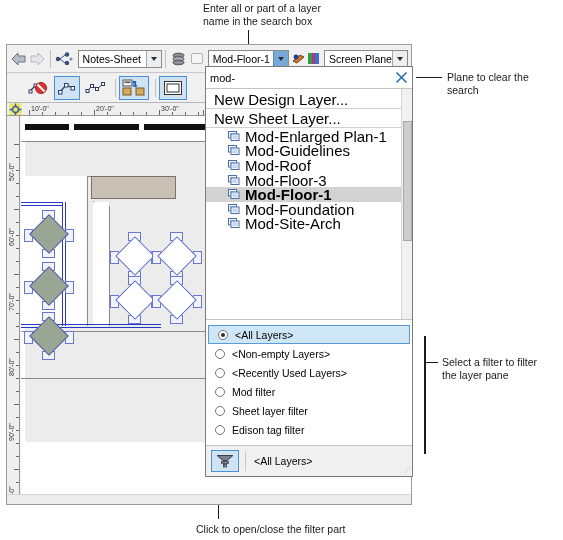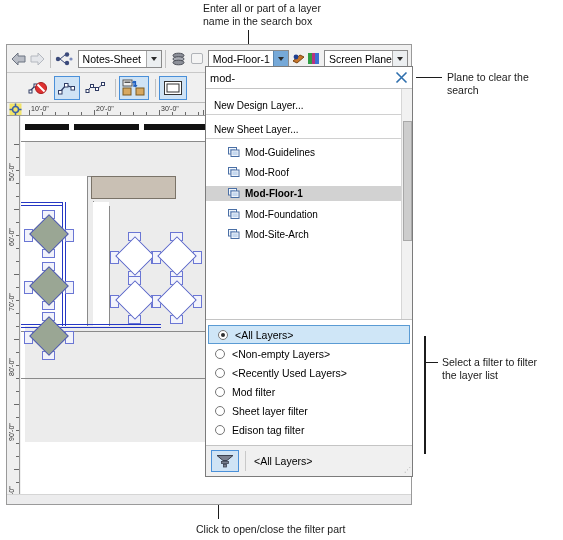--- a/index.html
+++ b/index.html
@@ -188,24 +188,23 @@
   .list-wrap {
     position: relative;
     height: 231px;
     background: #fff;
     border-bottom: 1px solid #c4c4c4;
     overflow: hidden;
   }
   .litem {
     height: 14.6px;
     display: flex; align-items: center;
-    font-size: 10px; color: #000;
+    font-size: 15px; color: #000;
     padding-left: 6px;
     white-space: nowrap;
-    margin-top: 6px;
   }
   .litem.cmd { padding-left: 8px; }
   .litem.hdr { padding-left: 6px; }
   .litem.layer { padding-left: 22px; }
   .litem.sel { background: #d2d2d2; font-weight: bold; }
   .litem .lico { margin-right: 5px; display: inline-flex; }
   .divline { height: 1px; background: #d0d0d0; margin: 1px 0; }
 
   .sb {
     position: absolute; right: 0; top: 0;
@@ -281,21 +280,21 @@
   <div class="anno" style="left:203px; top:2px;">Enter all or part of a layer
 name in the search box</div>
   <div class="leader leader-v" style="left:248px; top:30px; height:40px;"></div>
 
   <div class="leader leader-h" style="left:416px; top:77px; width:26px;"></div>
   <div class="anno" style="left:447px; top:71px;">Plane to clear the search</div>
 
   <div class="bracket" style="left:424px; top:336px; height:118px;"></div>
   <div class="leader leader-h" style="left:424px; top:362px; width:14px;"></div>
   <div class="anno" style="left:442px; top:356px;">Select a filter to filter
-the layer list</div>
+the layer pane</div>
 
   <div class="leader leader-v" style="left:218px; top:494px; height:25px;"></div>
   <div class="anno" style="left:196px; top:523px;">Click to open/close the filter part</div>
 
   <div id="app">
 
     <div class="toolbar">
 
       <span class="ico" style="width:20px;">
         <svg width="16" height="14" viewBox="0 0 16 14">
@@ -585,33 +584,55 @@
           <div class="divline"></div>
           <div class="litem layer">
             <span class="lico">
               <svg width="12" height="11" viewBox="0 0 12 11">
                 <rect x="0.5" y="0.5" width="8" height="6.5" fill="#ffffff" stroke="#4a6fa5"></rect>
                 <rect x="1.8" y="1.8" width="5.4" height="4" fill="#aec6e4"></rect>
                 <rect x="3" y="3" width="8" height="6.5" fill="#ffffff" stroke="#4a6fa5"></rect>
                 <rect x="4.3" y="4.3" width="5.4" height="4" fill="#c5d8ef"></rect>
               </svg>
             </span>
+            <span>Mod-Enlarged Plan-1</span>
+          </div>
+          <div class="litem layer">
+            <span class="lico">
+              <svg width="12" height="11" viewBox="0 0 12 11">
+                <rect x="0.5" y="0.5" width="8" height="6.5" fill="#ffffff" stroke="#4a6fa5"></rect>
+                <rect x="1.8" y="1.8" width="5.4" height="4" fill="#aec6e4"></rect>
+                <rect x="3" y="3" width="8" height="6.5" fill="#ffffff" stroke="#4a6fa5"></rect>
+                <rect x="4.3" y="4.3" width="5.4" height="4" fill="#c5d8ef"></rect>
+              </svg>
+            </span>
             <span>Mod-Guidelines</span>
           </div>
           <div class="litem layer">
             <span class="lico">
               <svg width="12" height="11" viewBox="0 0 12 11">
                 <rect x="0.5" y="0.5" width="8" height="6.5" fill="#ffffff" stroke="#4a6fa5"></rect>
                 <rect x="1.8" y="1.8" width="5.4" height="4" fill="#aec6e4"></rect>
                 <rect x="3" y="3" width="8" height="6.5" fill="#ffffff" stroke="#4a6fa5"></rect>
                 <rect x="4.3" y="4.3" width="5.4" height="4" fill="#c5d8ef"></rect>
               </svg>
             </span>
             <span>Mod-Roof</span>
           </div>
+          <div class="litem layer">
+            <span class="lico">
+              <svg width="12" height="11" viewBox="0 0 12 11">
+                <rect x="0.5" y="0.5" width="8" height="6.5" fill="#ffffff" stroke="#4a6fa5"></rect>
+                <rect x="1.8" y="1.8" width="5.4" height="4" fill="#aec6e4"></rect>
+                <rect x="3" y="3" width="8" height="6.5" fill="#ffffff" stroke="#4a6fa5"></rect>
+                <rect x="4.3" y="4.3" width="5.4" height="4" fill="#c5d8ef"></rect>
+              </svg>
+            </span>
+            <span>Mod-Floor-3</span>
+          </div>
           <div class="litem layer sel">
             <span class="lico">
               <svg width="12" height="11" viewBox="0 0 12 11">
                 <rect x="0.5" y="0.5" width="8" height="6.5" fill="#ffffff" stroke="#4a6fa5"></rect>
                 <rect x="1.8" y="1.8" width="5.4" height="4" fill="#aec6e4"></rect>
                 <rect x="3" y="3" width="8" height="6.5" fill="#ffffff" stroke="#4a6fa5"></rect>
                 <rect x="4.3" y="4.3" width="5.4" height="4" fill="#c5d8ef"></rect>
               </svg>
             </span>
             <span>Mod-Floor-1</span>

